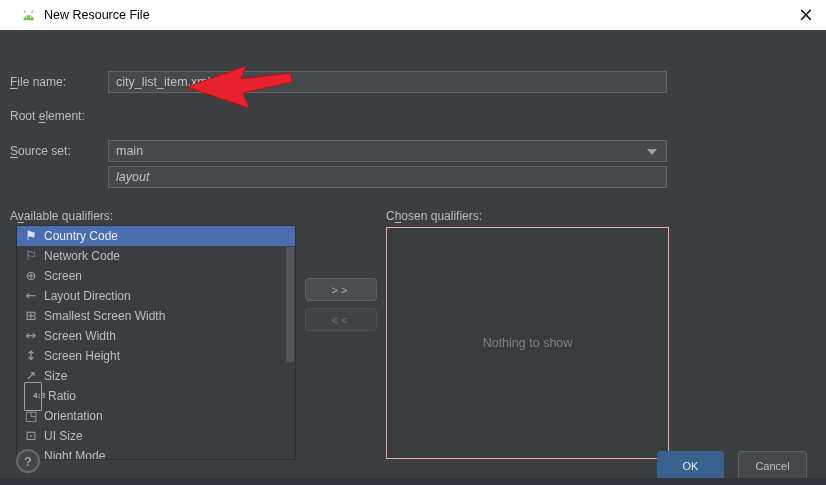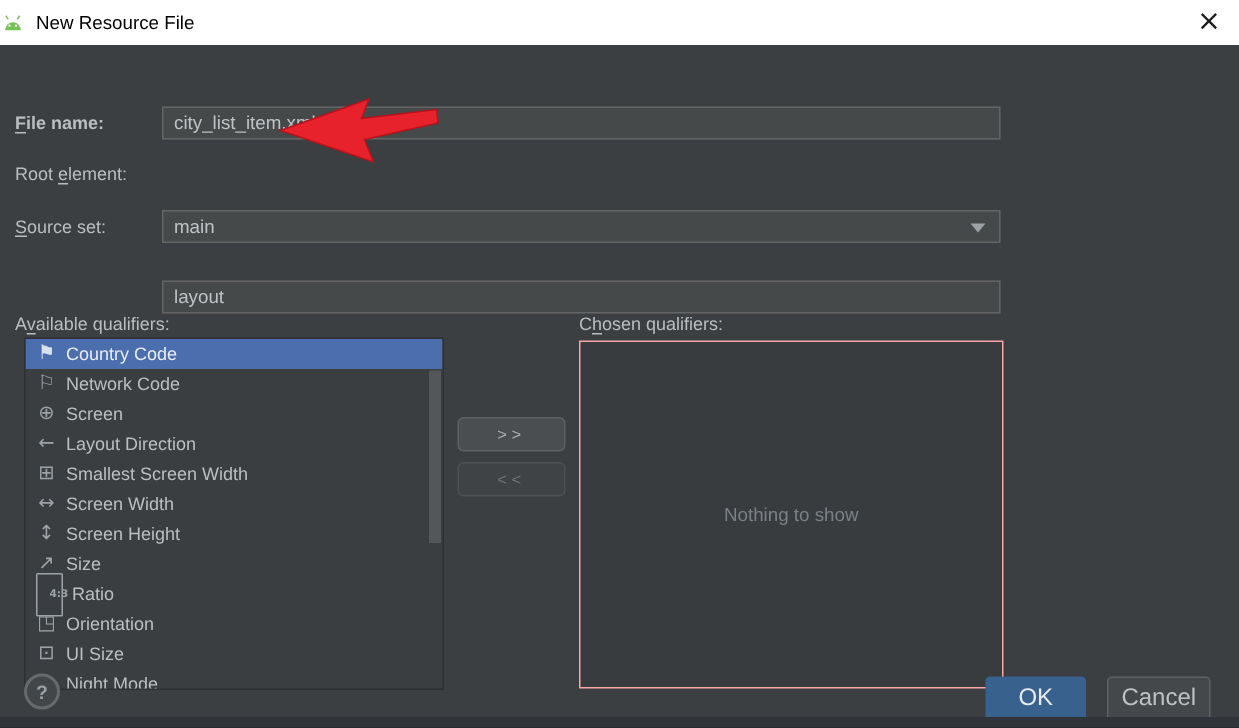--- a/index.html
+++ b/index.html
@@ -6,21 +6,21 @@
   html,body { background:#222; }
   .screen {
     position:relative; width:826px; height:485px; overflow:hidden;
     font-family:"Liberation Sans", sans-serif; background:#3c3f41;
     color:#bbbdbf; font-size:12px;
   }
   
   .titlebar {
     position:absolute; top:0; left:0; width:826px; height:30px;
     background:#ffffff; color:#000; display:flex; align-items:center;
-    padding-left:0; font-size:12.5px;
+    padding-left:20px; font-size:12.5px;
   }
   .titlebar .app-icon { width:17px; height:15px; margin-right:7px; flex:0 0 auto; }
   .titlebar .close-btn {
     position:absolute; right:4px; top:0; width:32px; height:29px;
     display:flex; align-items:center; justify-content:center;
     color:#1a1a1a; font-size:19px; line-height:1; cursor:default;
     font-family:"DejaVu Sans", sans-serif;
   }
   
   .body { position:absolute; top:30px; left:0; width:826px; height:455px; }
@@ -77,21 +77,21 @@
   
   .help-btn {
     position:absolute; left:16px; top:419px; width:24px; height:24px;
     border-radius:50%; border:2px solid #666a6c; background:#434649;
     color:#9ba0a4; display:flex; align-items:center; justify-content:center;
     font-size:13px; font-weight:bold; cursor:default;
   }
   .btn {
     position:absolute; top:421px; height:30px; border-radius:3px;
     display:flex; align-items:center; justify-content:center;
-    font-size:16px; cursor:default;
+    font-size:11px; cursor:default;
   }
   .btn.ok { left:657px; width:67px; background:#38618e; border:1px solid #38618e; color:#e6eaee; }
   .btn.cancel { left:738px; width:69px; background:#44484b; border:1px solid #5e6163; color:#bdc1c3; }
   .bottom-strip { position:absolute; left:0; bottom:0; width:826px; height:7px; background:#313438; }
   
   .arrow-overlay { position:absolute; top:0; left:0; width:826px; height:455px; pointer-events:none; z-index:10; }
 </style>
 </head>
 <body>
 
@@ -104,32 +104,32 @@
       <line x1="13.6" y1="5.4" x2="15.4" y2="2.6" stroke="#77c159" stroke-width="1.2"></line>
       <circle cx="7.4" cy="10.4" r="0.9" fill="#ffffff"></circle>
       <circle cx="12.6" cy="10.4" r="0.9" fill="#ffffff"></circle>
     </svg>
     <span>New Resource File</span>
     <span class="close-btn">×</span>
   </div>
 
   <div class="body">
 
-    <div class="flabel" style="top:41px;font-weight:bold;"><span></span><span class="u">F</span><span>ile name:</span></div>
+    <div class="flabel" style="top:41px;"><span></span><span class="u">F</span><span>ile name:</span></div>
     <input class="field" style="top: 41px;" readonly="" value="city_list_item.xml">
 
     <div class="flabel" style="top:75px;"><span>Root </span><span class="u">e</span><span>lement:</span></div>
 
     <div class="flabel" style="top:110px;"><span></span><span class="u">S</span><span>ource set:</span></div>
     <div class="field combo" style="top:110px;">
       <span>main</span>
       <span class="combo-arrow"></span>
     </div>
 
-    <input class="field" style="top: 157px;" readonly="" value="layout">
+    <input class="field" style="top: 136px; font-style: italic;" readonly="" value="layout">
 
     <div class="qual-label" style="left:10px; top:178px;"><span>A</span><span class="u">v</span><span>ailable qualifiers:</span></div>
     <div class="qual-label" style="left:386px; top:178px;"><span>C</span><span class="u">h</span><span>osen qualifiers:</span></div>
 
     <div class="qlist">
 
       <div class="qrow selected">
           <span class="qicon icon-country-code">⚑</span>
           <span class="qlabel">Country Code</span>
         </div>

